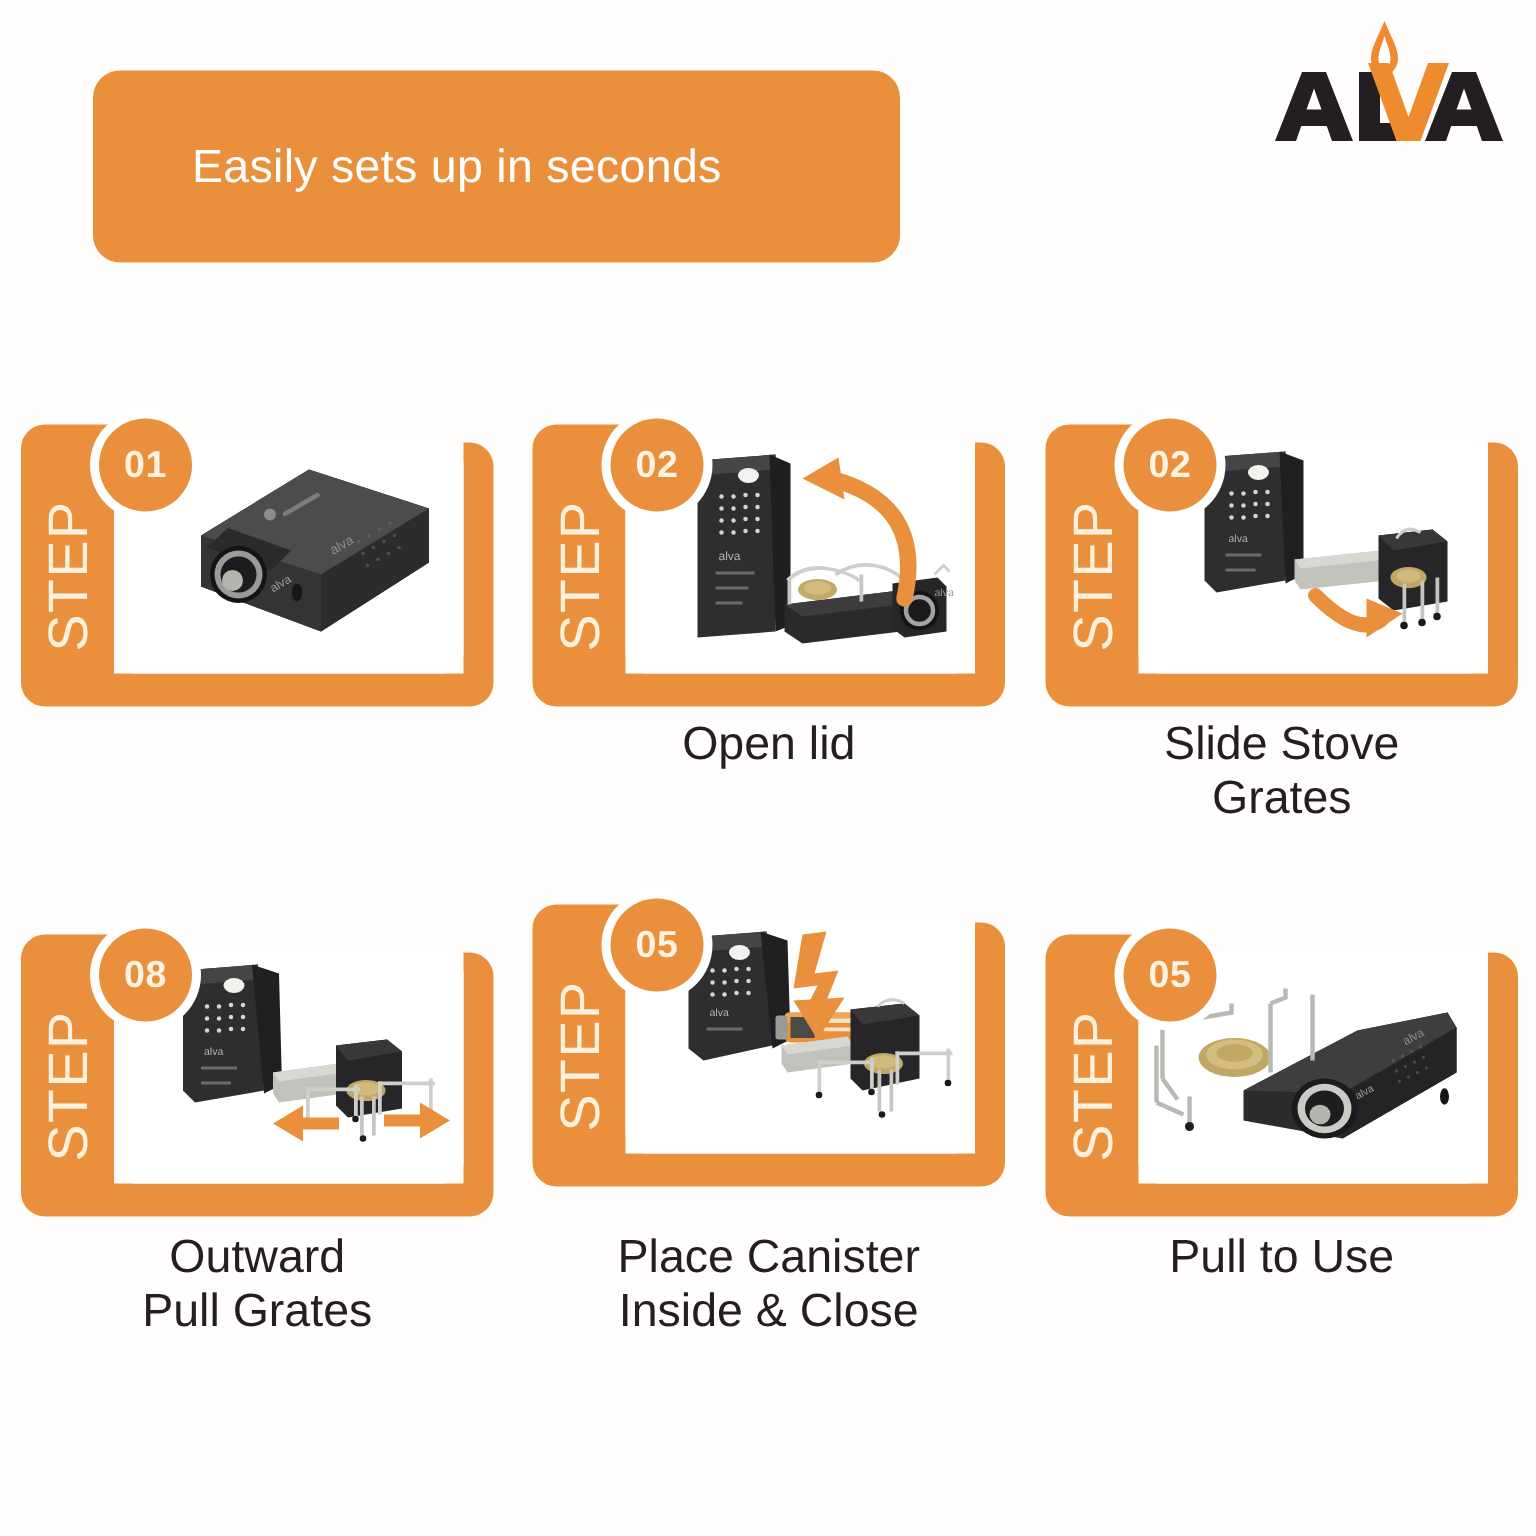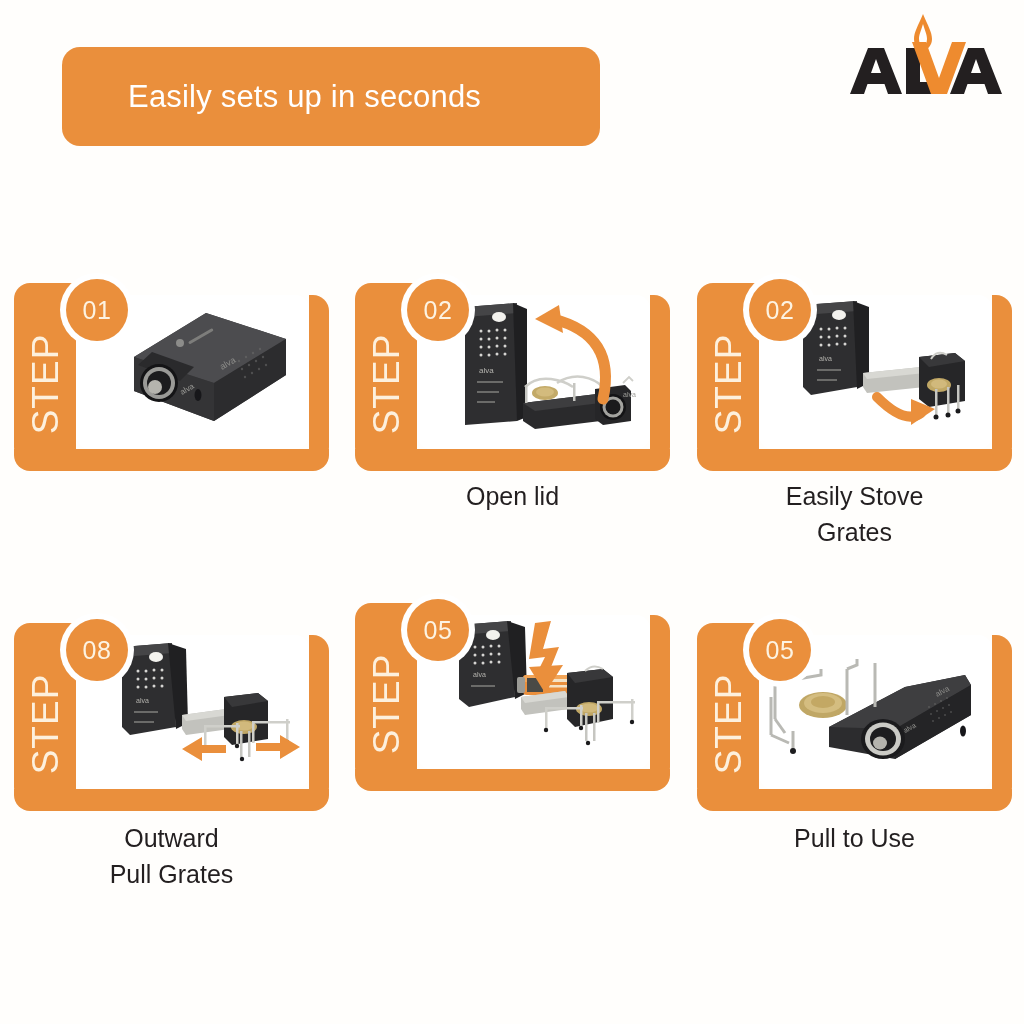--- a/index.html
+++ b/index.html
@@ -6,21 +6,21 @@
   body{
     width:1024px;height:1024px;
     background:#fffefc;
     font-family:"Liberation Sans","DejaVu Sans",sans-serif;
     overflow:hidden;
     position:relative;
   }
 
   
   #header-banner{
-    position:absolute;left:62px;top:47px;width:538px;height:99px;
+    position:absolute;left:62px;top:47px;width:538px;height:128px;
     background:#ea8f3c;border-radius:18px;
     display:flex;align-items:center;
   }
   #header-banner .banner-text{
     color:#ffffff;font-size:31px;font-weight:400;
     letter-spacing:.2px;padding-left:66px;
   }
 
   
   #brand-logo{
@@ -49,38 +49,38 @@
     background:#ffffff;border-radius:14px 14px 14px 14px;
   }
   .frame-notch{ 
     position:absolute;left:46px;top:-2px;width:74px;height:74px;
     background:#ffffff;border-radius:50%;
   }
   .step-badge{
     position:absolute;left:52px;top:4px;width:62px;height:62px;
     background:#ea8f3c;border-radius:50%;
     display:flex;align-items:center;justify-content:center;
-    color:#fdf3e2;font-size:25px;letter-spacing:.5px;
+    color:#fdf3e2;font-size:25px;letter-spacing:.5px;font-weight:bold;
   }
   .step-word{
     position:absolute;left:-23px;top:88px;width:110px;
     transform:rotate(-90deg);
     color:#fdf0dd;font-size:37px;font-weight:400;letter-spacing:1px;
     text-align:center;
   }
 
   .art{
     position:absolute;left:62px;top:20px;right:20px;bottom:22px;
     overflow:hidden;border-radius:14px;
   }
   .art svg{display:block;width:100%;height:100%;}
 
   .caption{
     position:absolute;width:315px;text-align:center;
-    color:#231f20;font-size:25px;line-height:36px;font-weight:400;
+    color:#231f20;font-size:31px;line-height:36px;font-weight:400;
   }
 </style>
 </head>
 <body>
 
 <div id="header-banner">
   <div class="banner-text">Easily sets up in seconds</div>
 </div>
 
 <div id="brand-logo">
@@ -262,21 +262,21 @@
   </div>
   <div class="frame-notch"></div>
   <div class="step-badge">02</div>
   <div class="step-word">STEP</div>
 </div>
 
 <div class="caption" style="left:355px;top:478px">
   <div>Open lid</div>
 </div>
 <div class="caption" style="left:697px;top:478px">
-  <div>Easily Stove</div>
+  <div>Slide Stove</div>
   <div>Grates</div>
 </div>
 
 <div class="step-card" style="left:14px;top:615px">
   <div class="frame-left"></div>
   <div class="frame-right"></div>
   <div class="frame-bottom"></div>
   <div class="frame-inner"></div>
   <div class="art">
     <svg viewBox="0 0 233 154" xmlns="http://www.w3.org/2000/svg">
@@ -457,16 +457,18 @@
   <div class="frame-notch"></div>
   <div class="step-badge">05</div>
   <div class="step-word">STEP</div>
 </div>
 
 <div class="caption" style="left:14px;top:820px">
   <div>Outward</div>
   <div>Pull Grates</div>
 </div>
 <div class="caption" style="left:355px;top:820px">
+  <div>Place Canister</div>
+  <div>Inside &amp; Close</div>
 </div>
 <div class="caption" style="left:697px;top:820px">
   <div>Pull to Use</div>
 </div>
 
 </body></html>

